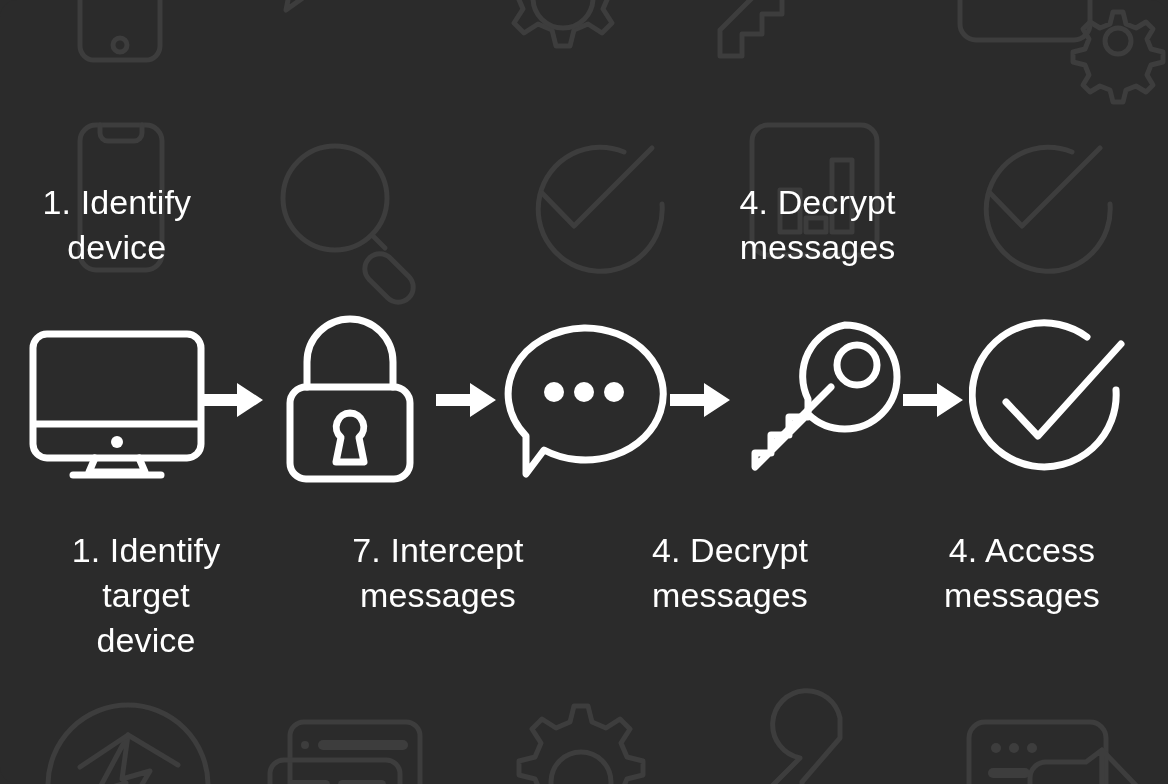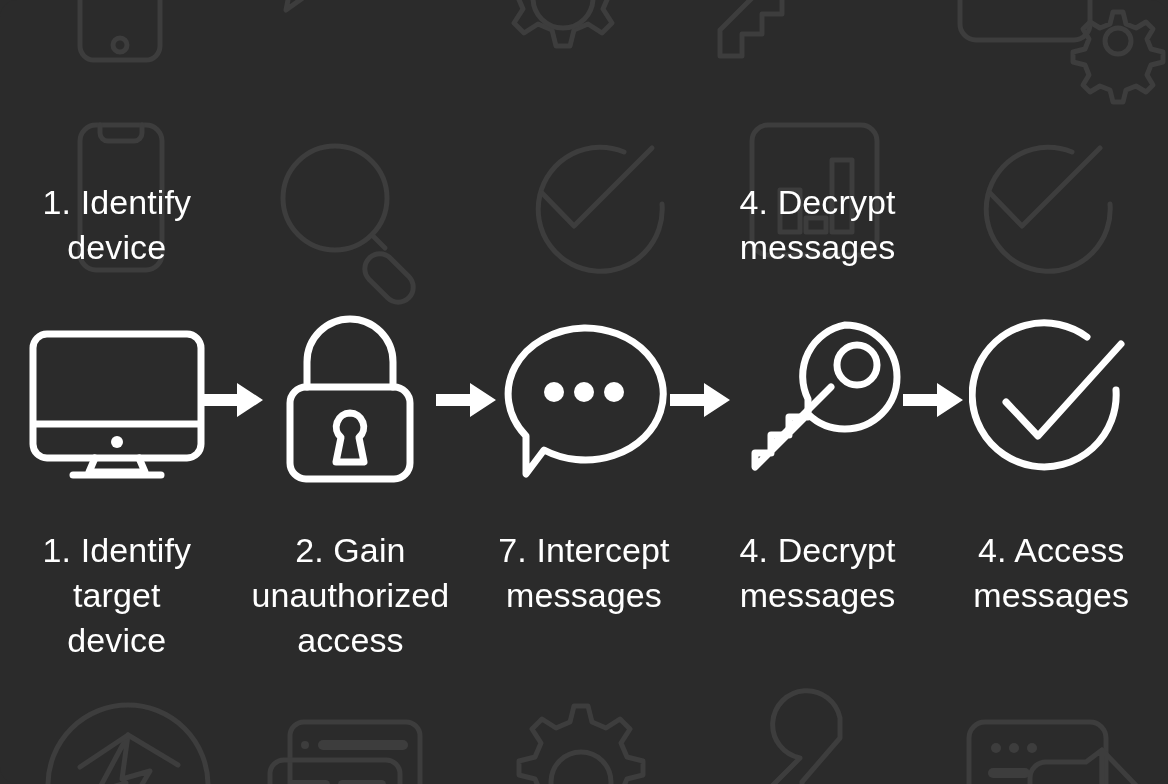--- a/index.html
+++ b/index.html
@@ -317,25 +317,20 @@
       </svg>
     </div>
 
     <div class="bottom-labels">
       <div class="bottom-cell">
         <div class="label-text">1. Identify
 target
 device</div>
       </div>
       <div class="bottom-cell">
-        <div class="label-text">2. Gain
-unauthorized
-access</div>
-      </div>
-      <div class="bottom-cell">
         <div class="label-text">7. Intercept
 messages</div>
       </div>
       <div class="bottom-cell">
         <div class="label-text">4. Decrypt
 messages</div>
       </div>
       <div class="bottom-cell">
         <div class="label-text">4. Access
 messages</div>

